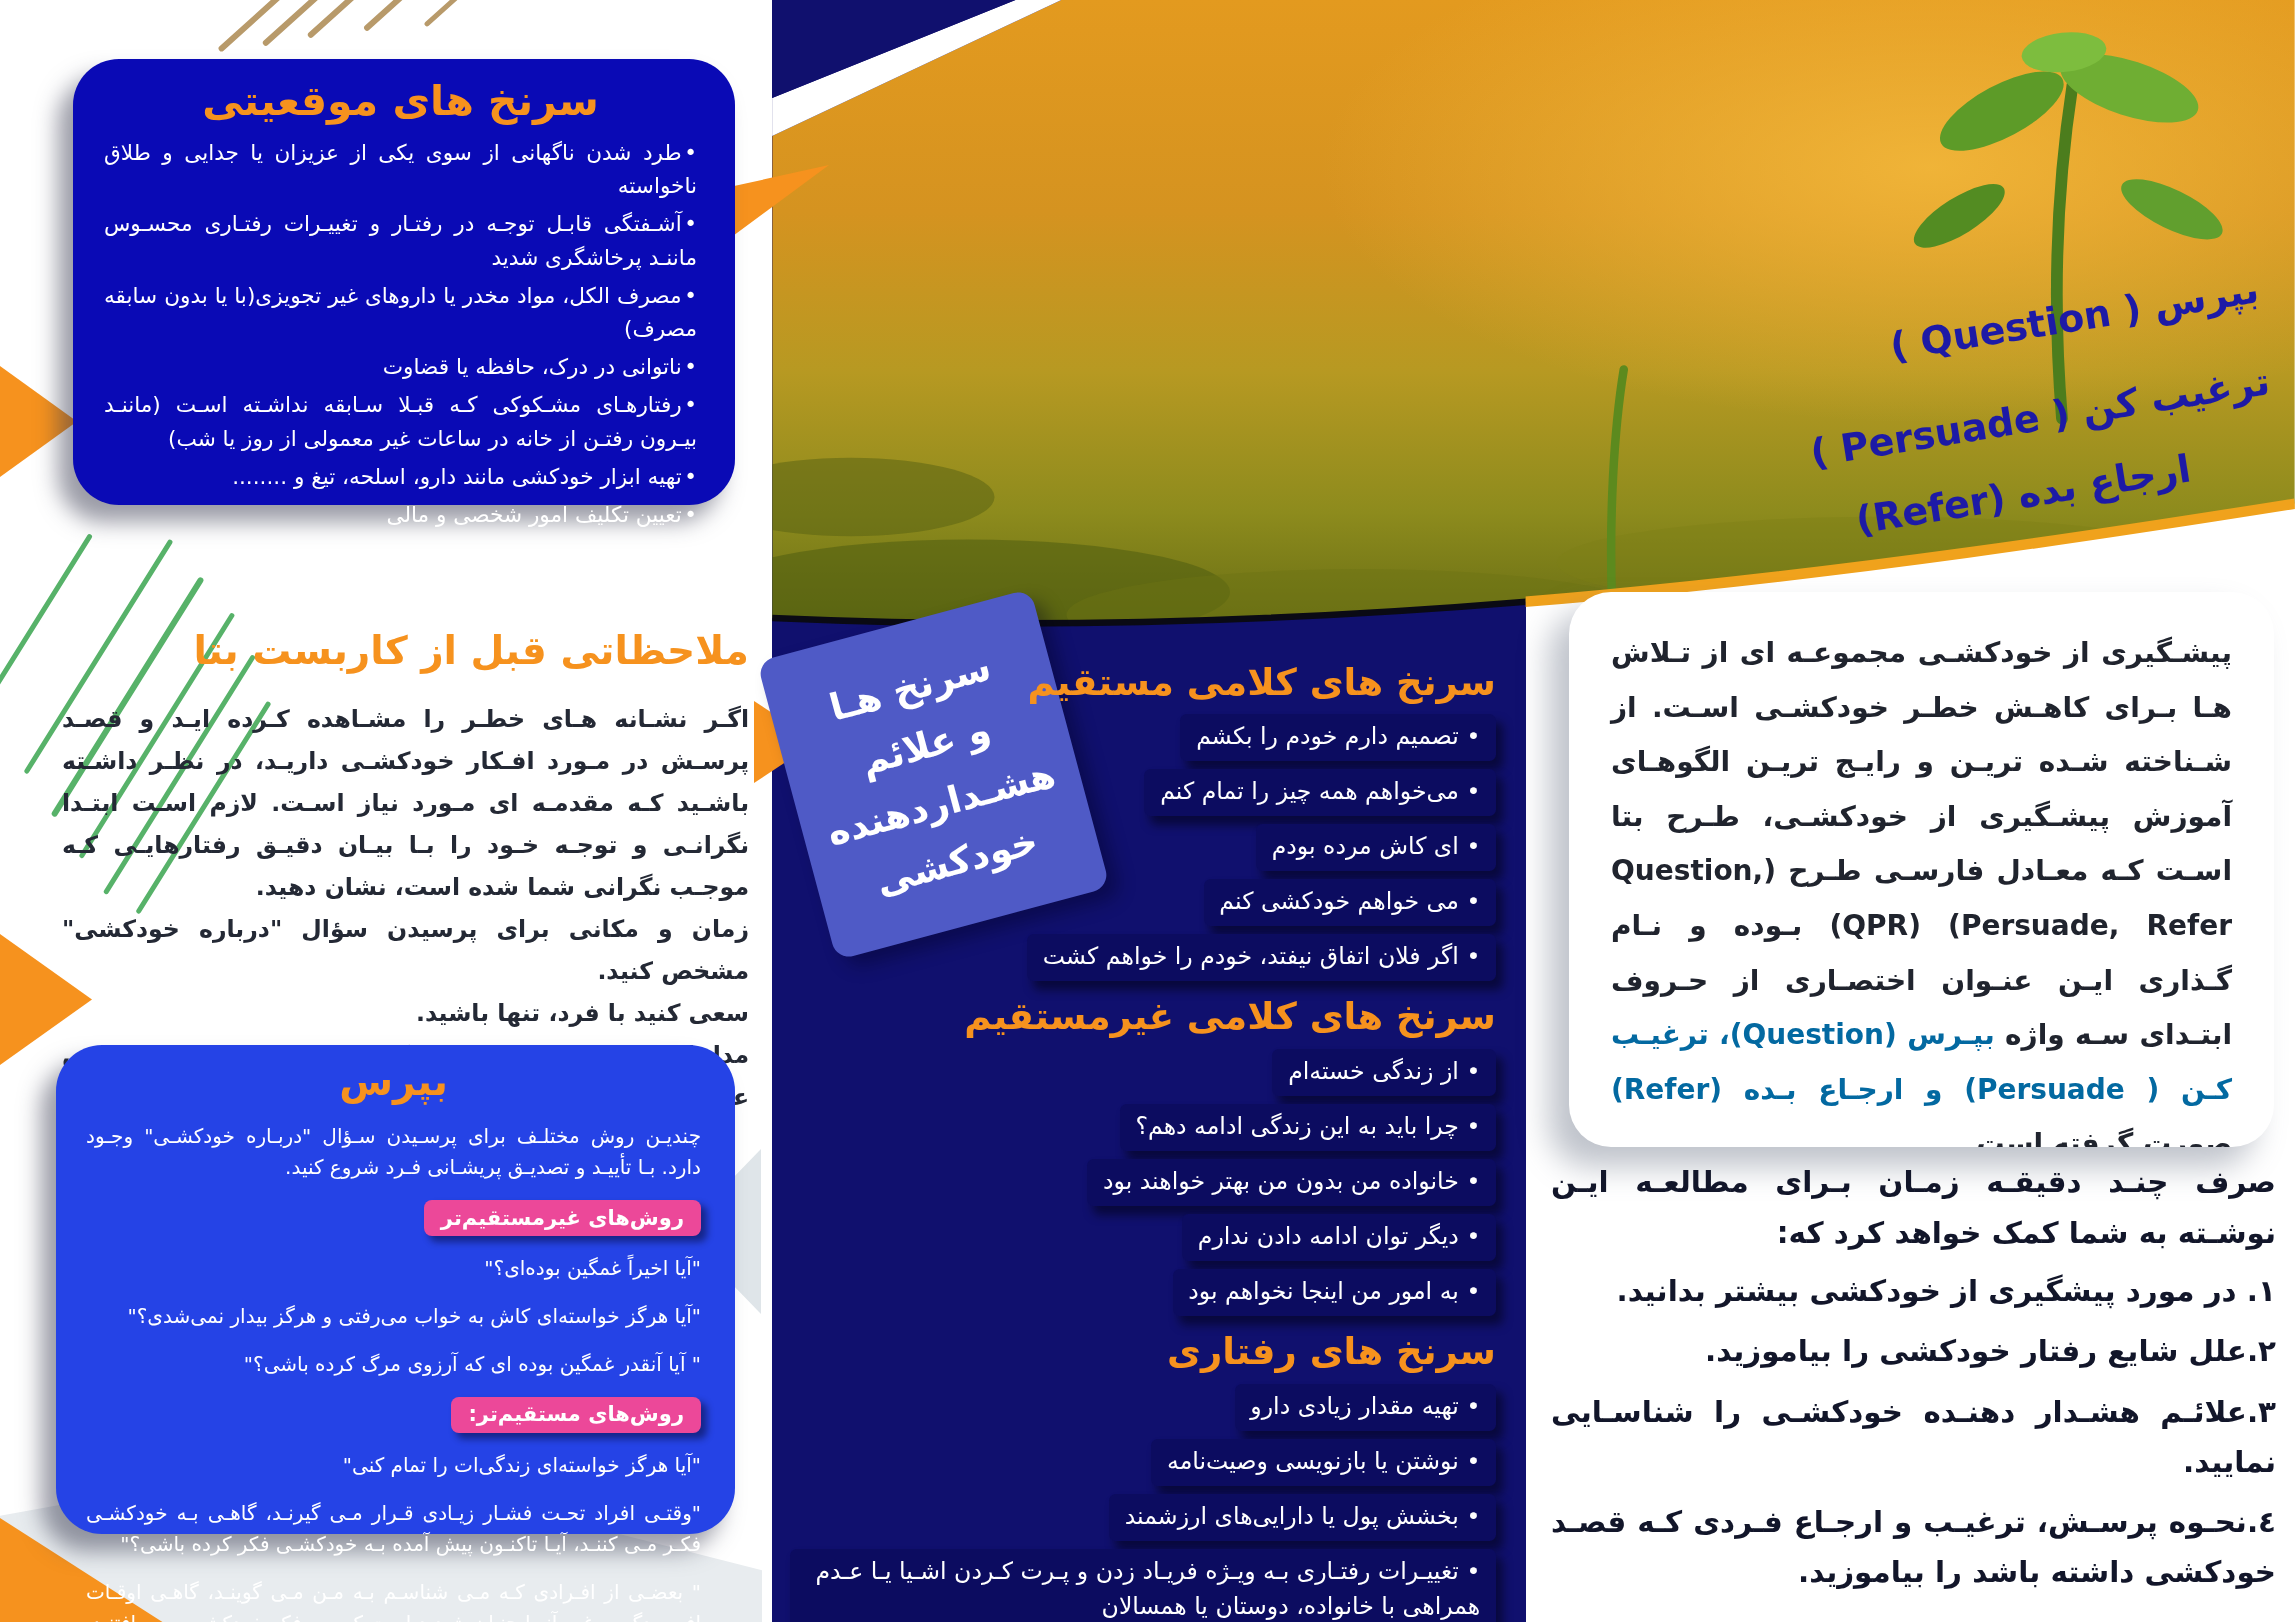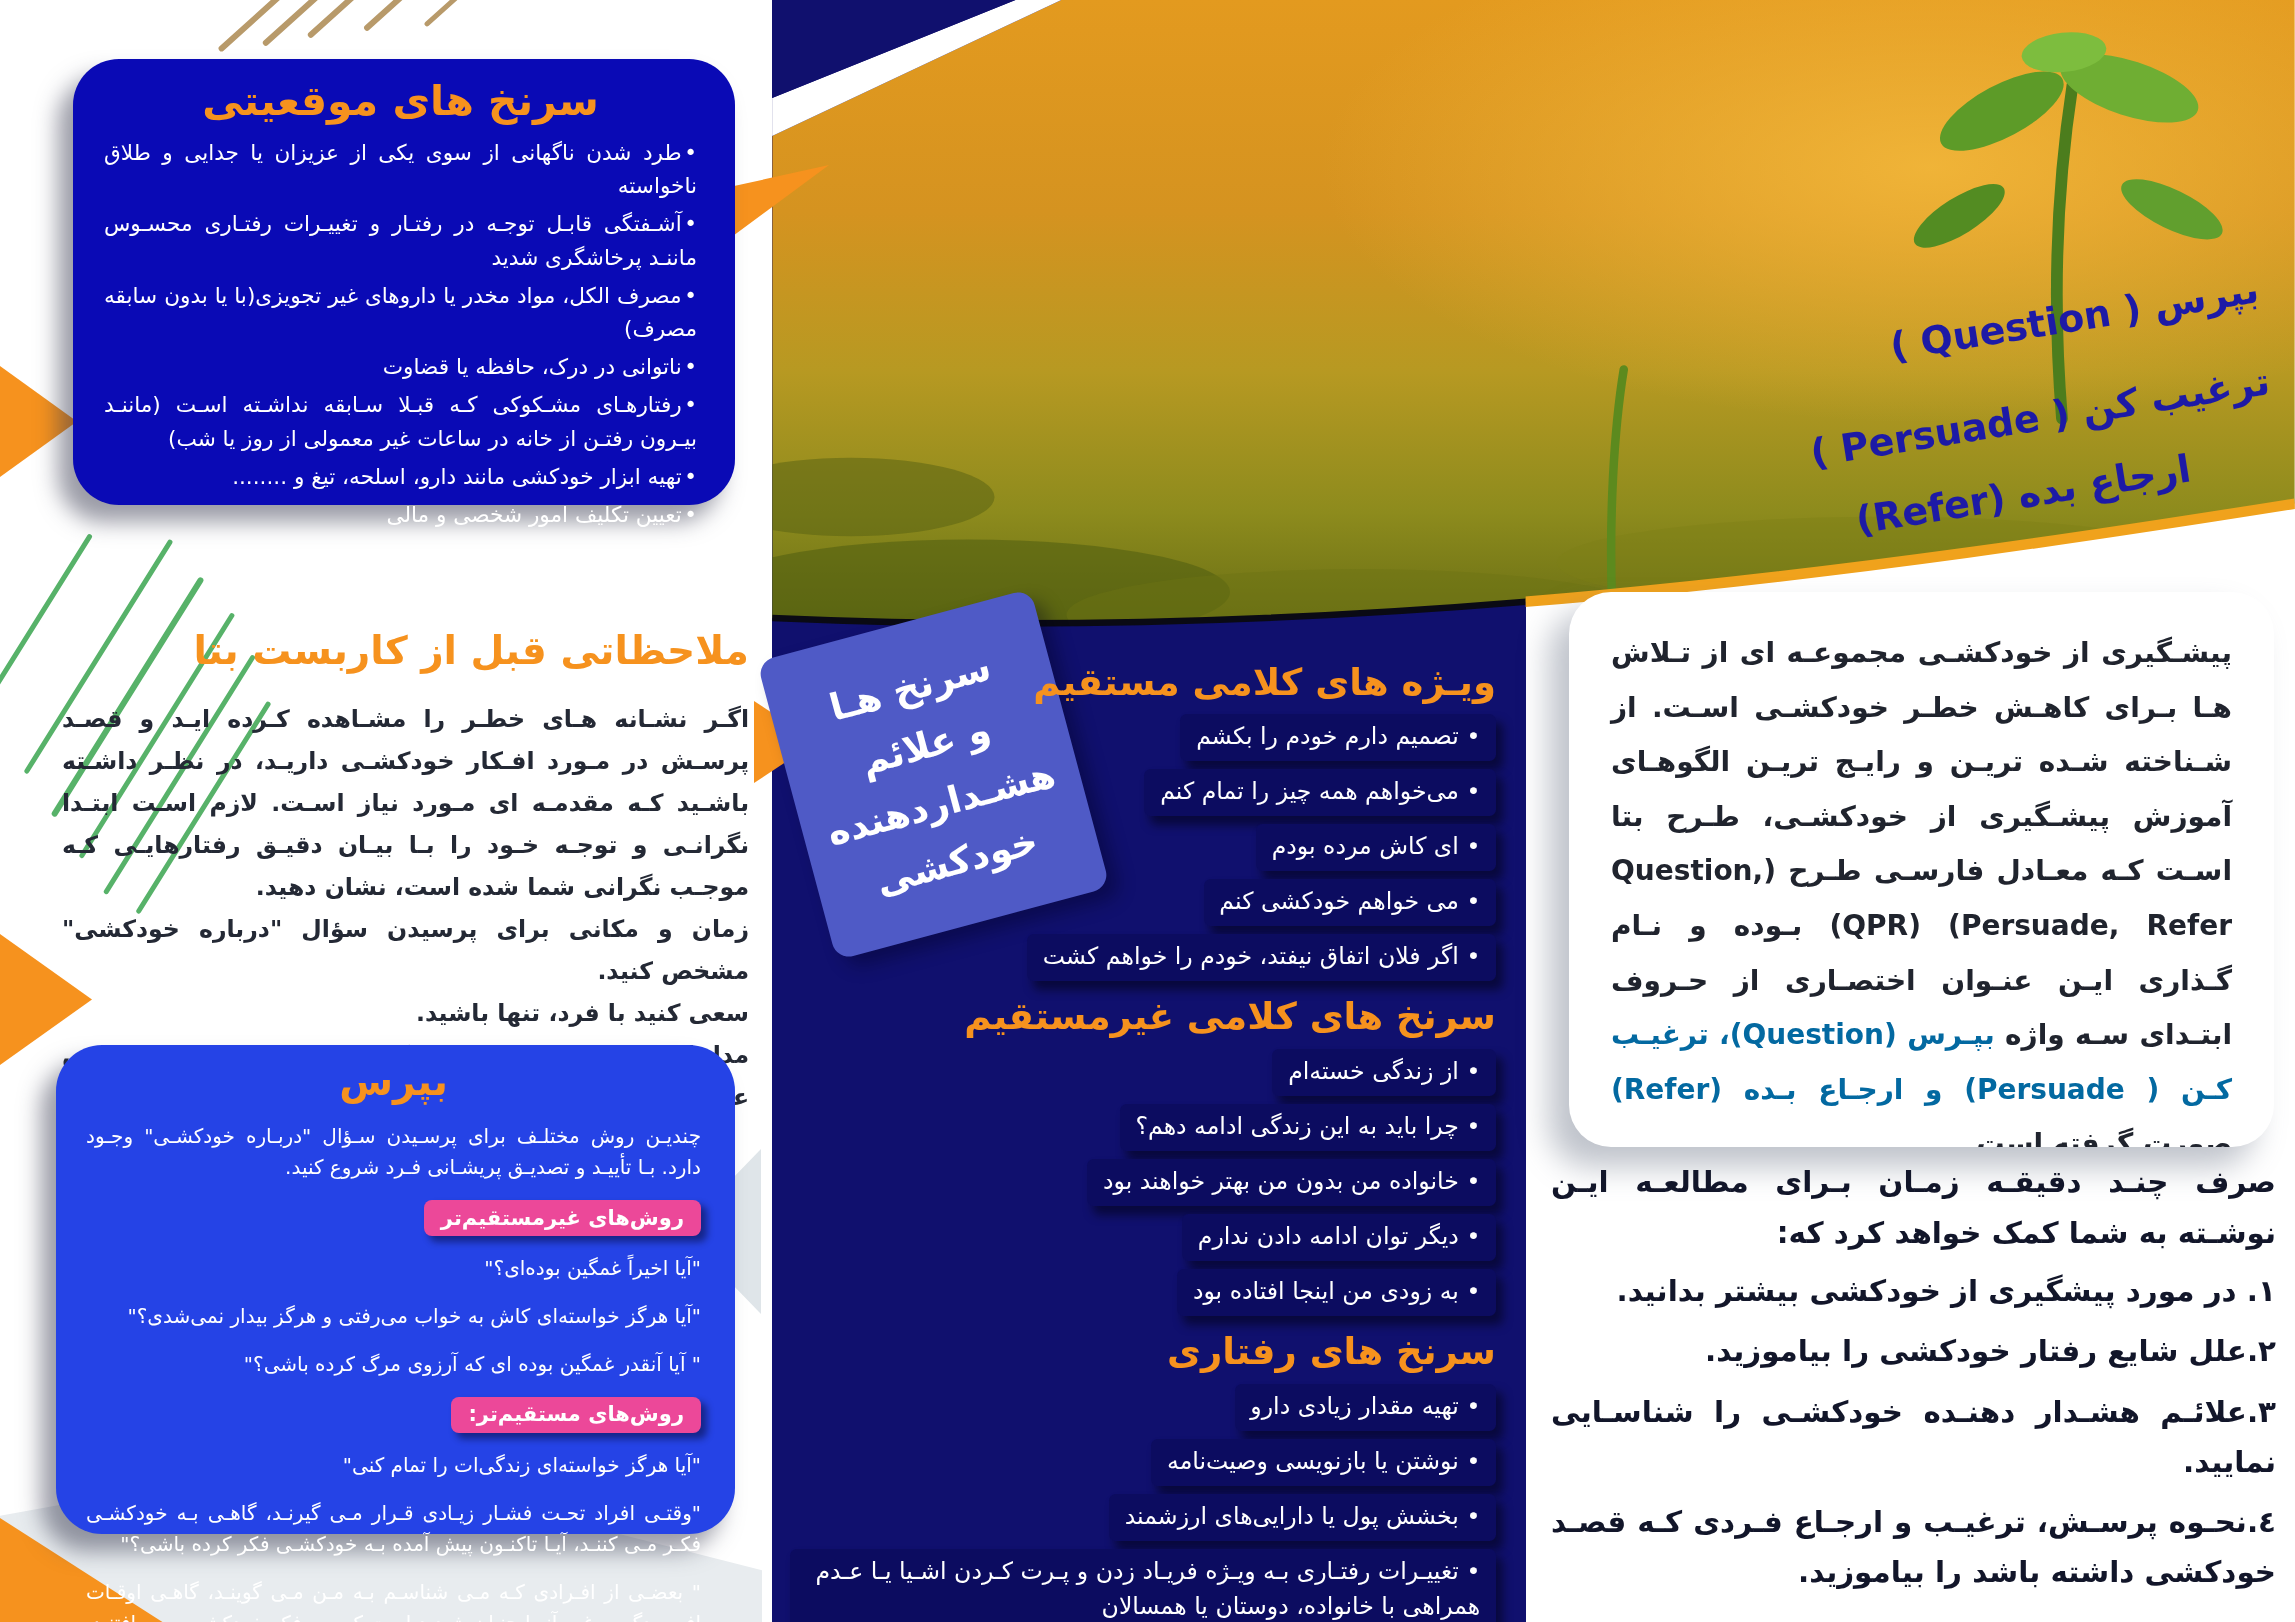--- a/index.html
+++ b/index.html
@@ -191,33 +191,33 @@
   <div class="tri tri-right" style="left:754px;top:701px;width:62px;height:82px;"></div>
 
   <div class="badge" dir="rtl">
     <div>سرنخ هـا</div>
     <div>و علائم</div>
     <div>هشـداردهنده</div>
     <div>خودکشی</div>
   </div>
 
   <div class="mid-content" dir="rtl">
-    <h3 class="mhead">ویـژه های کلامی مستقیم</h3>
+    <h3 class="mhead">سرنخ های کلامی مستقیم</h3>
     <div class="mitem">تصمیم دارم خودم را بکشم</div>
     <div class="mitem">می‌خواهم همه چیز را تمام کنم</div>
     <div class="mitem">ای کاش مرده بودم</div>
     <div class="mitem">می خواهم خودکشی کنم</div>
     <div class="mitem">اگر فلان اتفاق نیفتد، خودم را خواهم کشت</div>
 
     <h3 class="mhead">سرنخ های کلامی غیرمستقیم</h3>
     <div class="mitem">از زندگی خسته‌ام</div>
     <div class="mitem">چرا باید به این زندگی ادامه دهم؟</div>
     <div class="mitem">خانواده من بدون من بهتر خواهند بود</div>
     <div class="mitem">دیگر توان ادامه دادن ندارم</div>
-    <div class="mitem">به زودی من اینجا افتاده بود</div>
+    <div class="mitem">به امور من اینجا نخواهم بود</div>
 
     <h3 class="mhead">سرنخ های رفتاری</h3>
     <div class="mitem">تهیه مقدار زیادی دارو</div>
     <div class="mitem">نوشتن یا بازنویسی وصیت‌نامه</div>
     <div class="mitem">بخشش پول یا دارایی‌های ارزشمند</div>
     <div class="mitem">تغییـرات رفتـاری بـه ویـژه فریـاد زدن و پـرت کـردن اشـیا یـا عـدم همراهی با خانواده، دوستان یا همسالان</div>
 
   </div>
 
   <section class="card-blue situational" dir="rtl">

